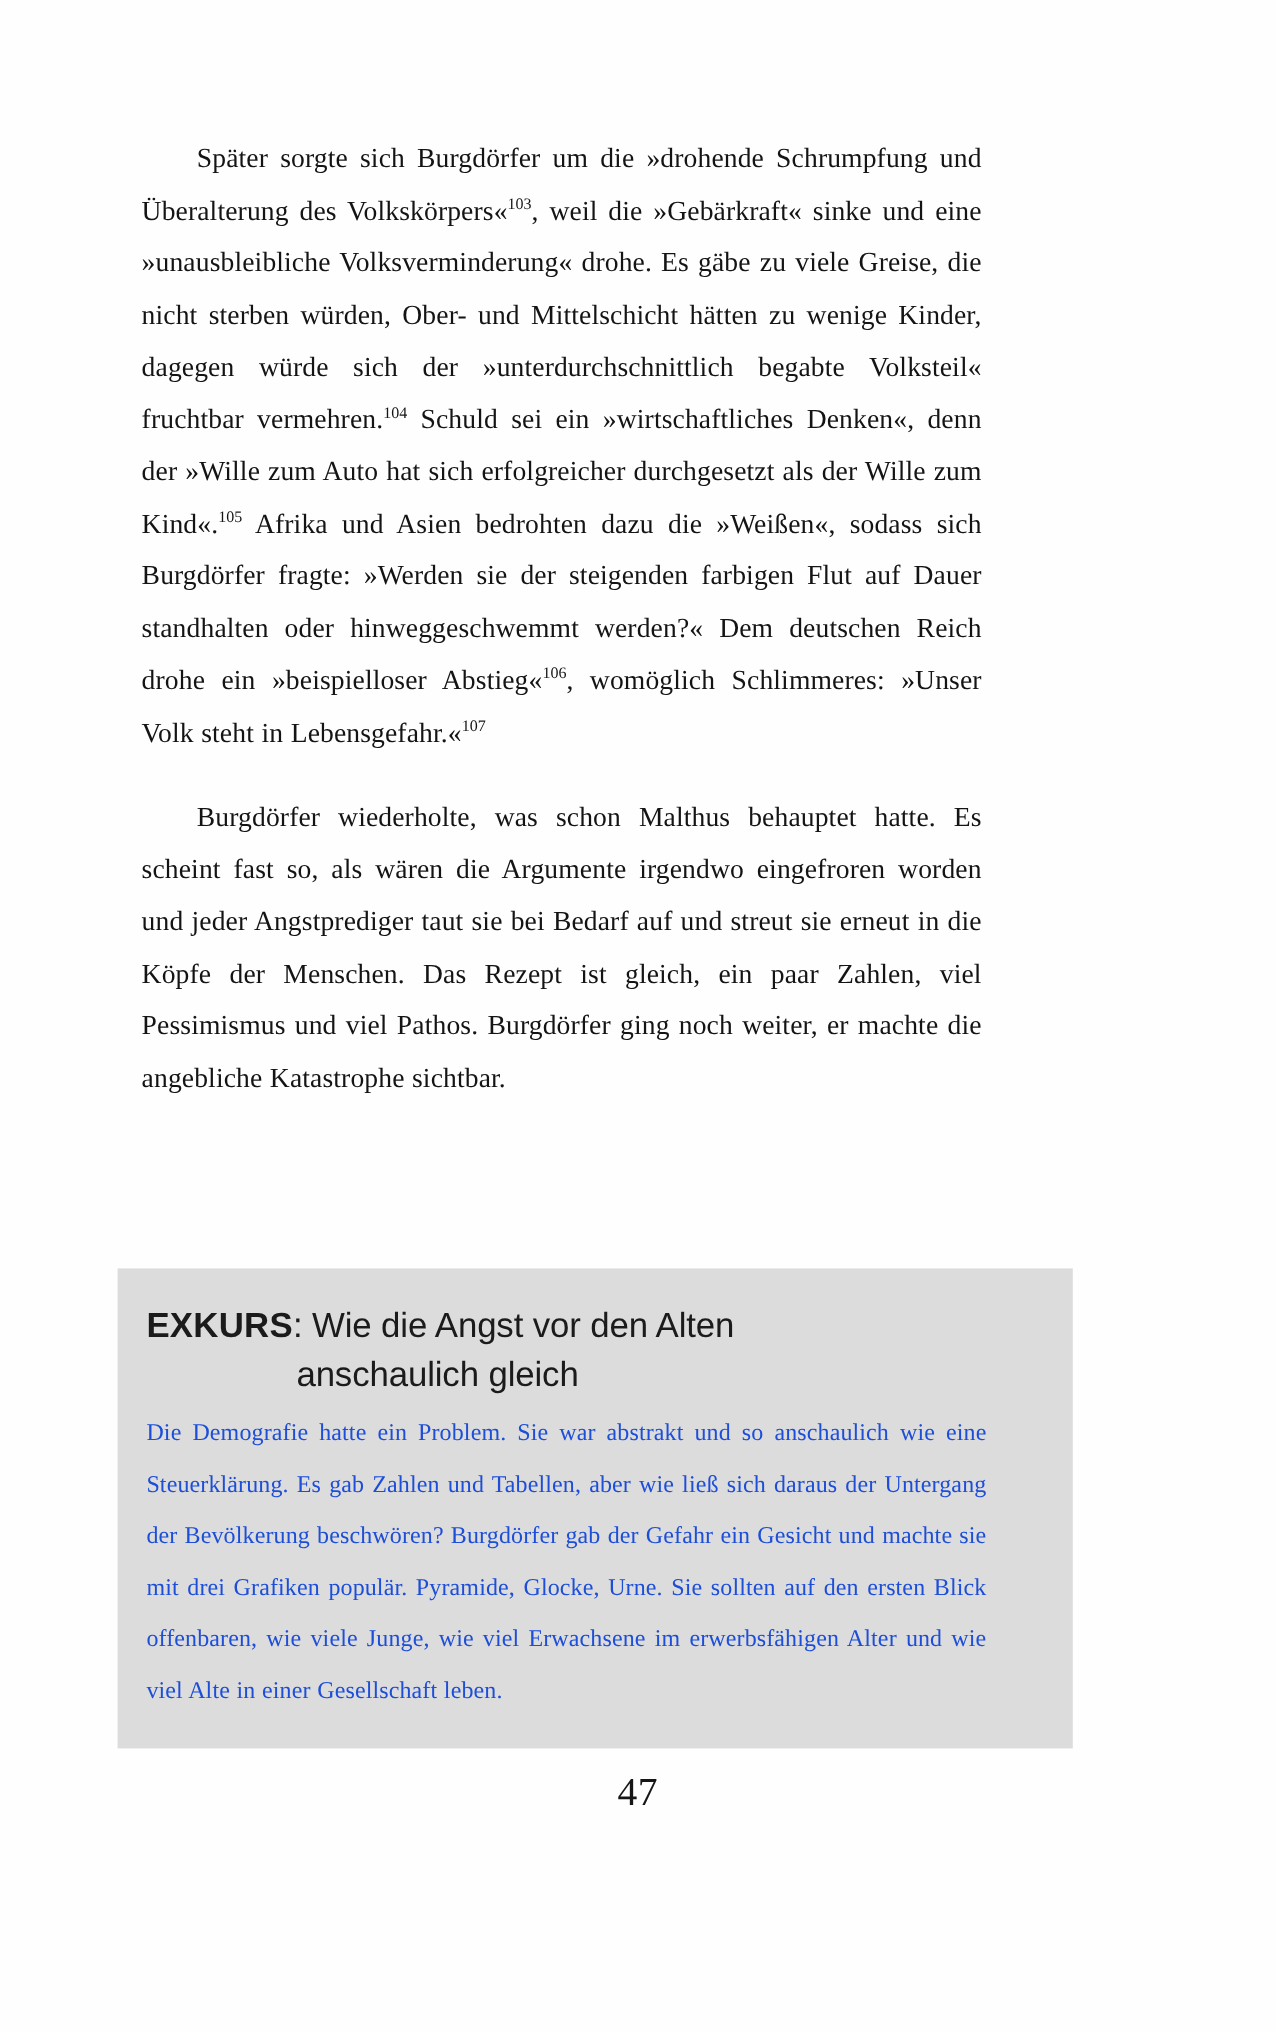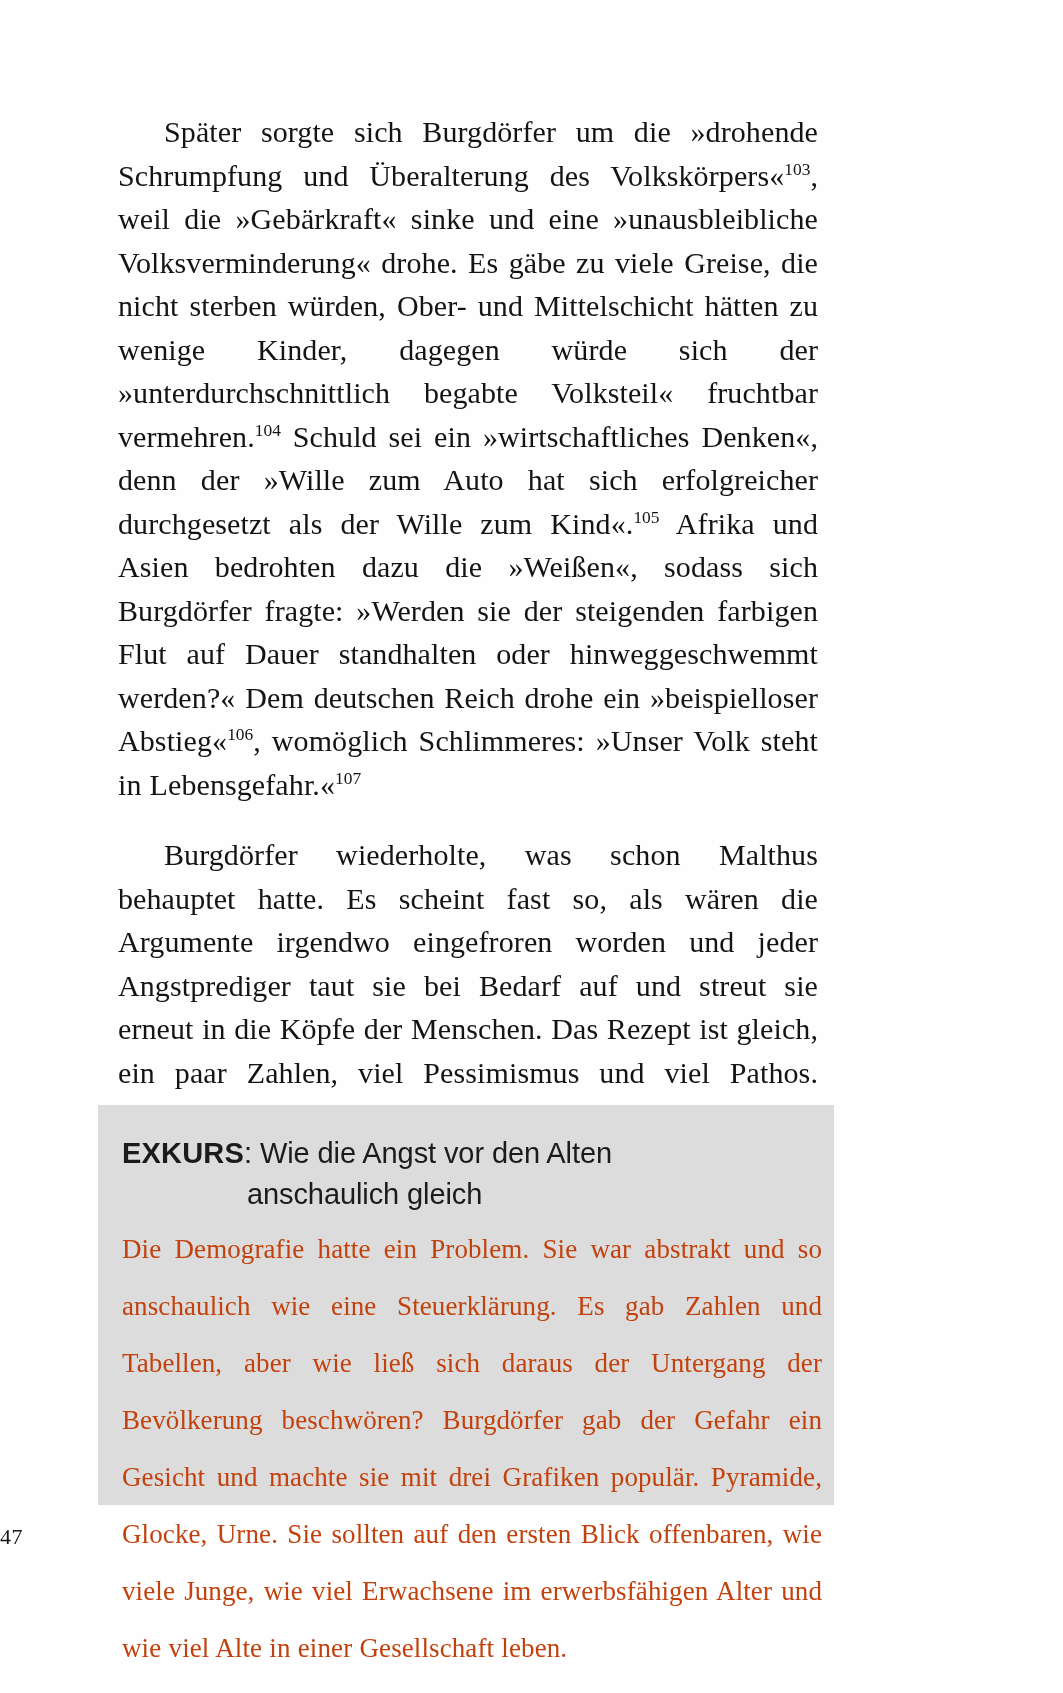--- a/index.html
+++ b/index.html
@@ -25,21 +25,21 @@
   
   .text-column {
     position: absolute;
     left: 118px;
     top: 110px;
     width: 700px;
   }
 
   p.body-par {
     margin: 0;
-    font-size: 30px;
+    font-size: 23px;
     line-height: 43.5px;
     text-align: justify;
     text-justify: inter-word;
     letter-spacing: 0.1px;
     word-spacing: 0.4px;
     hyphens: manual;
   }
   p.body-par + p.body-par {
     text-indent: 46px;
     margin-top: 27px;
@@ -53,24 +53,23 @@
     vertical-align: super;
     line-height: 0;
     letter-spacing: 0;
   }
 
   
   .excursus-box {
     position: absolute;
     left: 98px;
     top: 1057px;
-    width: 736px;
+    width: 796px;
     height: 400px;
     background: #dcdcdc;
-    margin-top: 48px;
   }
 
   .excursus-heading {
     position: absolute;
     left: 24px;
     top: 28px;
     width: 660px;
     font-family: "Liberation Sans", "DejaVu Sans", sans-serif;
     font-size: 29px;
     line-height: 41px;
@@ -87,36 +86,36 @@
   }
 
   .excursus-body {
     position: absolute;
     left: 24px;
     top: 116px;
     width: 700px;
   }
   .excursus-body p {
     margin: 0;
-    font-size: 27px;
-    line-height: 57px;
+    font-size: 20px;
+    line-height: 43px;
     text-align: justify;
     letter-spacing: 0.1px;
     word-spacing: 0.4px;
-    color: #c2410c;
+    color: #1d4ed8;
   }
 
   
   .folio {
     position: absolute;
     left: 0;
-    top: 1524px;
+    top: 1476px;
     width: 1063px;
-    text-align: left;
-    font-size: 22px;
+    text-align: center;
+    font-size: 33px;
     letter-spacing: 0.5px;
     color: #161616;
   }
 </style>
 </head>
 <body>
 
 <div class="page">
 
   <div class="text-column">

